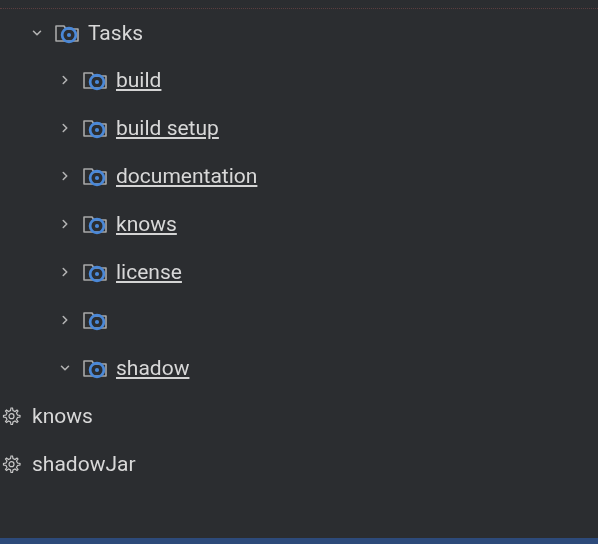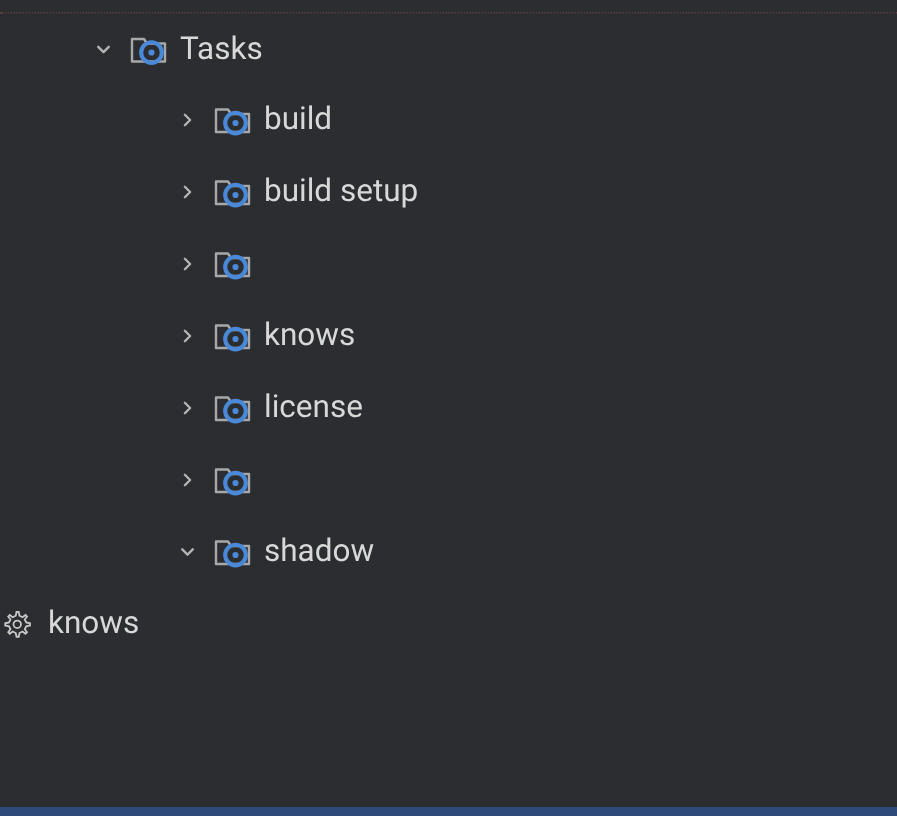--- a/index.html
+++ b/index.html
@@ -71,22 +71,22 @@
     }
     .task-icon svg {
       width: 20px;
       height: 20px;
     }
     .label {
       color: #d8d8d8;
       font-size: 21px;
       white-space: nowrap;
     }
-    .indent-0 { padding-left: 60px; }
-    .indent-1 { padding-left: 116px; }
+    .indent-0 { padding-left: 28px; }
+    .indent-1 { padding-left: 56px; text-decoration: underline; }
     .indent-2 { }
     .dotted-top {
       border-top: 1px dotted rgba(200,100,100,0.3);
     }
     .bottom-bar {
       position: fixed;
       bottom: 0;
       left: 0;
       right: 0;
       height: 6px;
@@ -160,20 +160,21 @@
     </span>
     <span class="folder-icon">
       <svg viewBox="0 0 26 22">
           <path d="M2 4 L10 4 L12 7 L24 7 L24 19 L2 19 Z" fill="none" stroke="#a8a8a8" stroke-width="1.6" stroke-linejoin="round"></path>
         </svg>
       <svg class="gear-badge" viewBox="0 0 16 16">
           <circle cx="8" cy="8" r="5" fill="none" stroke="#4a88d8" stroke-width="2"></circle>
           <circle cx="8" cy="8" r="1.5" fill="#4a88d8"></circle>
         </svg>
     </span>
+    <span class="label">documentation</span>
   </div>
 
   <div class="tree-row indent-1">
     <span class="chevron">
       <svg viewBox="0 0 16 16">
           <path d="M6 4 L10 8 L6 12" stroke="#b4b4b4" stroke-width="1.8" fill="none" stroke-linecap="round" stroke-linejoin="round"></path>
         </svg>
     </span>
     <span class="folder-icon">
       <svg viewBox="0 0 26 22">
@@ -244,16 +245,25 @@
   <div class="tree-row indent-2">
     <span class="task-icon">
       <svg viewBox="0 0 20 20">
           <path d="M10 2 L11.5 2 L12 4.5 L14 5.5 L16 4 L17 5 L15.5 7 L16.5 9 L19 9.5 L19 11 L16.5 11.5 L15.5 13.5 L17 15.5 L16 16.5 L14 15 L12 16 L11.5 18.5 L10 18.5 L9.5 16 L7.5 15 L5.5 16.5 L4.5 15.5 L6 13.5 L5 11.5 L2.5 11 L2.5 9.5 L5 9 L6 7 L4.5 5 L5.5 4 L7.5 5.5 L9.5 4.5 Z" fill="none" stroke="#c8c8c8" stroke-width="1.2"></path>
           <circle cx="10.5" cy="10.2" r="2.5" fill="none" stroke="#c8c8c8" stroke-width="1.2"></circle>
         </svg>
     </span>
     <span class="label">knows</span>
   </div>
 
+  <div class="tree-row indent-2">
+    <span class="task-icon">
+      <svg viewBox="0 0 20 20">
+          <path d="M10 2 L11.5 2 L12 4.5 L14 5.5 L16 4 L17 5 L15.5 7 L16.5 9 L19 9.5 L19 11 L16.5 11.5 L15.5 13.5 L17 15.5 L16 16.5 L14 15 L12 16 L11.5 18.5 L10 18.5 L9.5 16 L7.5 15 L5.5 16.5 L4.5 15.5 L6 13.5 L5 11.5 L2.5 11 L2.5 9.5 L5 9 L6 7 L4.5 5 L5.5 4 L7.5 5.5 L9.5 4.5 Z" fill="none" stroke="#c8c8c8" stroke-width="1.2"></path>
+          <circle cx="10.5" cy="10.2" r="2.5" fill="none" stroke="#c8c8c8" stroke-width="1.2"></circle>
+        </svg>
+    </span>
+    <span class="label">shadowJar</span>
+  </div>
 
 </div>
 
 <div class="bottom-bar"></div>
 
 </body></html>

